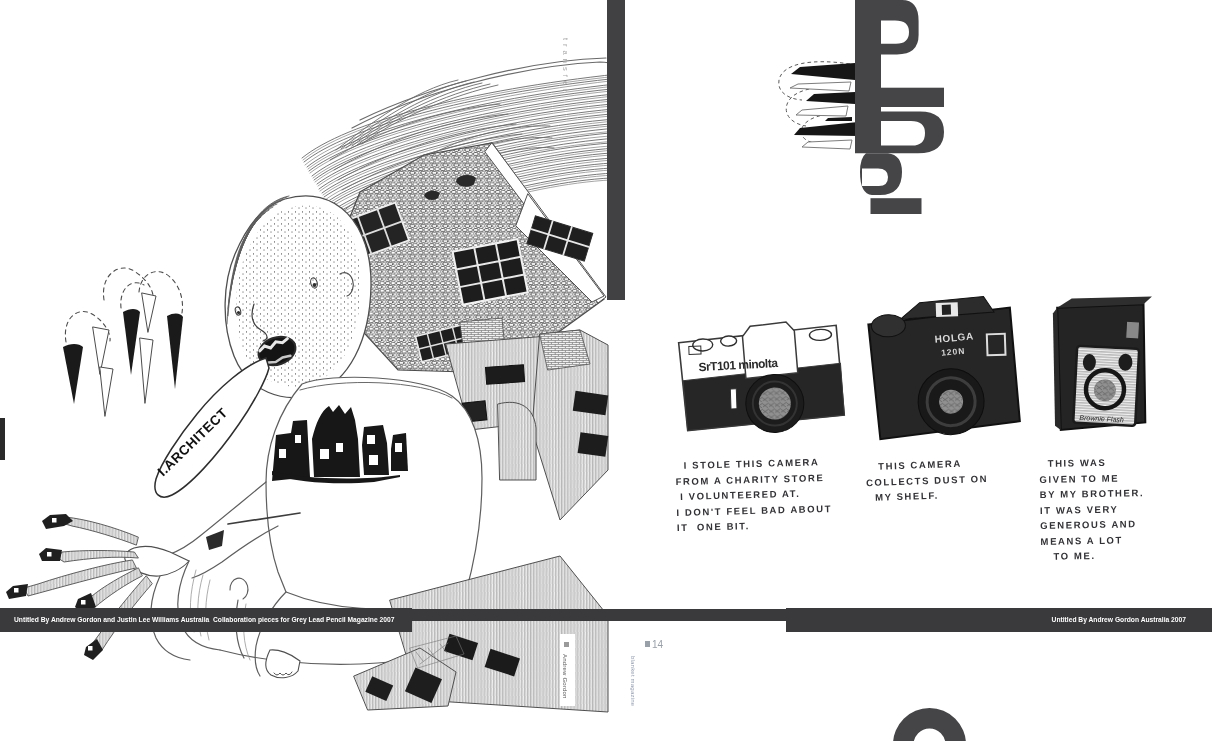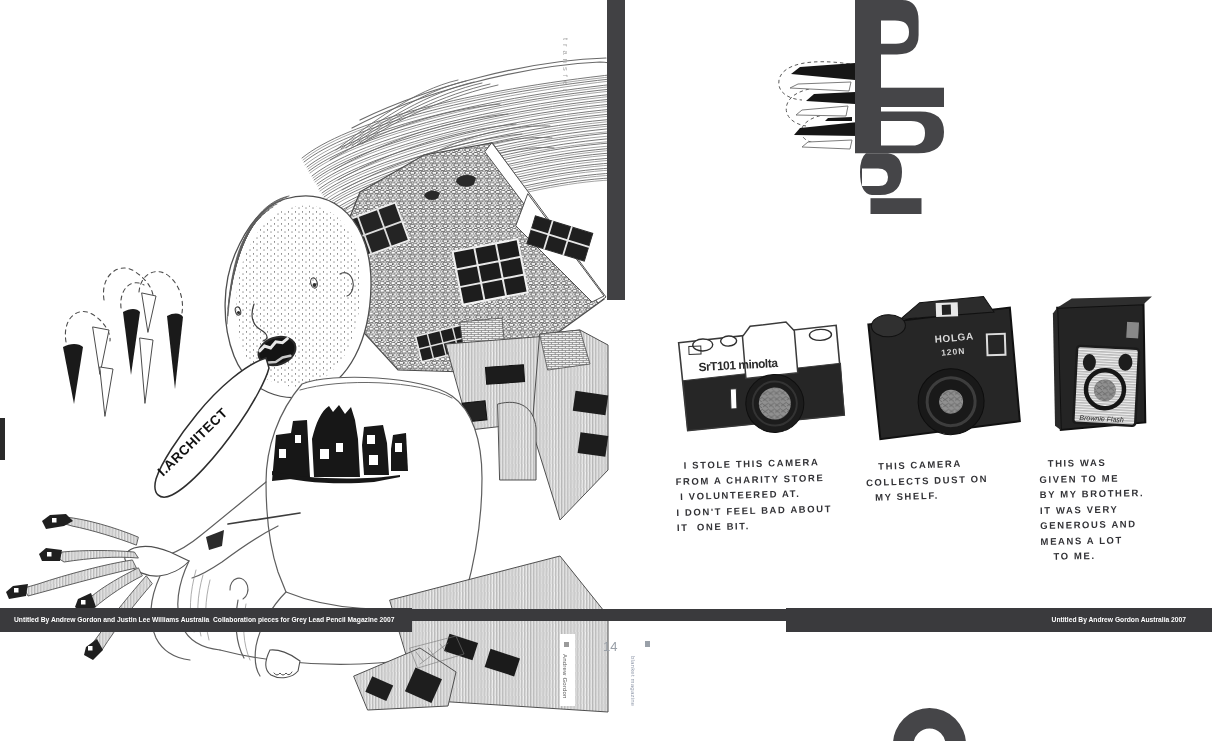--- a/index.html
+++ b/index.html
@@ -411,21 +411,21 @@
   <text x="1082" y="421" font-size="7" fill="#222" font-style="italic" font-family="Liberation Sans, sans-serif">Brownie Flash</text>
 </g>
 </svg>
 
 <div class="abs vtext" style="left:561px;top:38px;height:130px;color:#a9a9a9;font-size:7.5px;letter-spacing:4px;">transfer</div>
 
 <div class="abs" style="left:560px;top:634px;width:15px;height:72px;background:#fff;"></div>
 <div class="abs" style="left:564px;top:642px;width:5px;height:5px;background:#9a9a9a;"></div>
 <div class="abs vtext" style="left:562px;top:654px;height:48px;color:#585858;font-size:6px;letter-spacing:0.2px;">Andrew Gordon</div>
 
-<div class="abs" style="left:603px;top:639px;color:#9aa0a8;font-size:13px;">14</div>
+<div class="abs" style="left:652px;top:639px;color:#9aa0a8;font-size:10px;">14</div>
 <div class="abs" style="left:645px;top:641px;width:4.5px;height:5.5px;background:#99a0a8;"></div>
 
 <div class="abs vtext" style="left:630px;top:656px;height:52px;color:#98a0b0;font-size:6px;letter-spacing:0.2px;">blanket magazine</div>
 
 <div class="abs" style="left:0;top:608px;width:412px;height:24px;background:#3a3a3d;color:#fff;font-weight:bold;font-size:6.7px;line-height:24px;padding-left:14px;box-sizing:border-box;white-space:nowrap;">Untitled By Andrew Gordon and Justin Lee Williams Australia&nbsp;&nbsp;Collaboration pieces for Grey Lead Pencil Magazine 2007</div>
 
 <div class="abs" style="left:412px;top:609px;width:374px;height:12px;background:#3a3a3d;"></div>
 
 <div class="abs" style="left:786px;top:608px;width:426px;height:24px;background:#3a3a3d;color:#fff;font-weight:bold;font-size:6.7px;line-height:24px;text-align:right;padding-right:26px;box-sizing:border-box;white-space:nowrap;">Untitled By Andrew Gordon Australia 2007</div>
 

